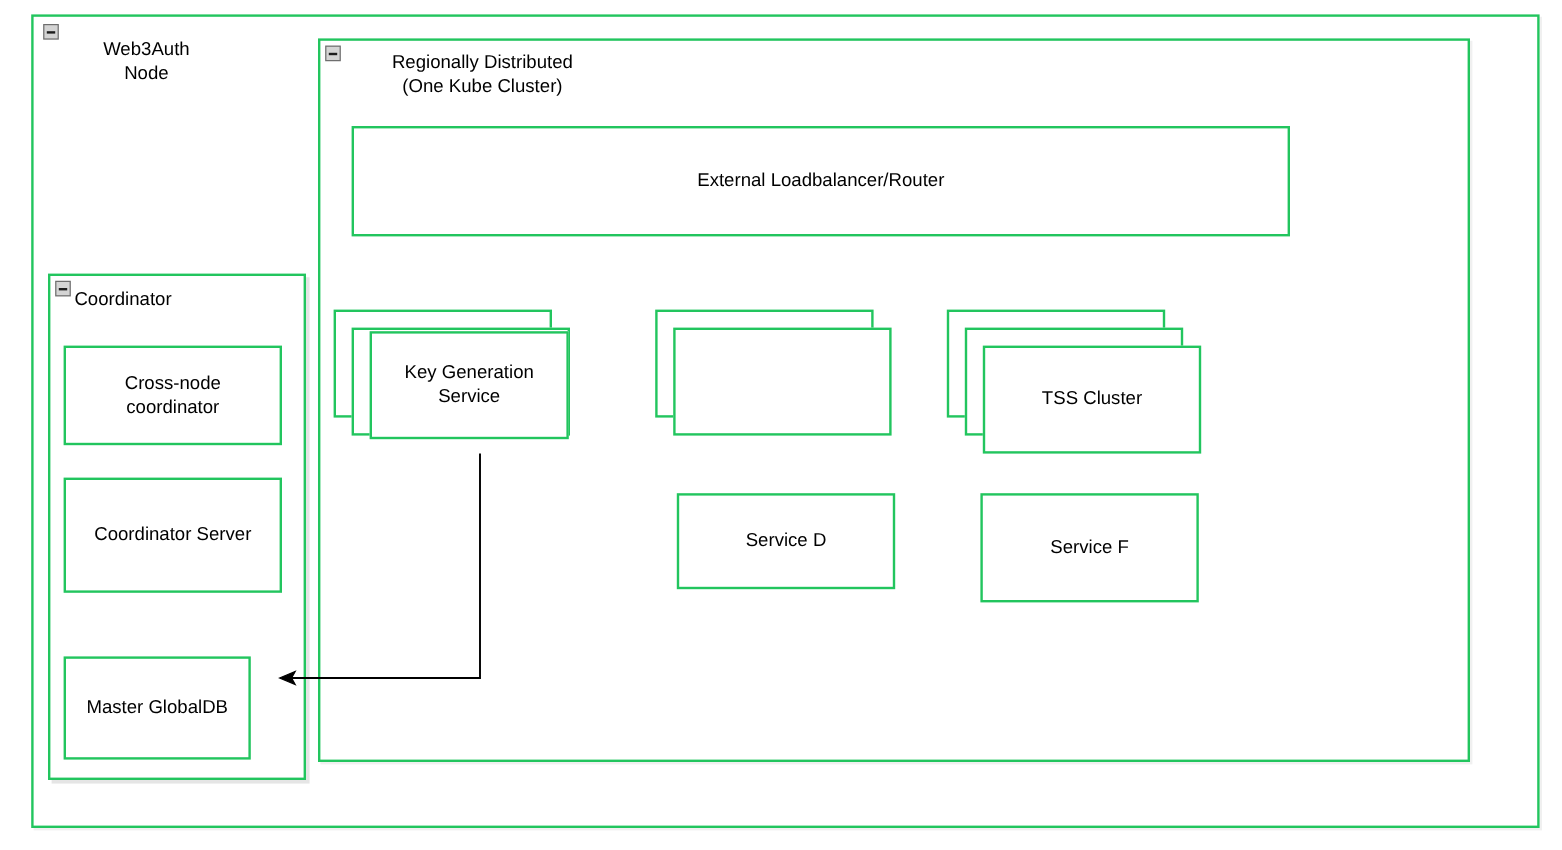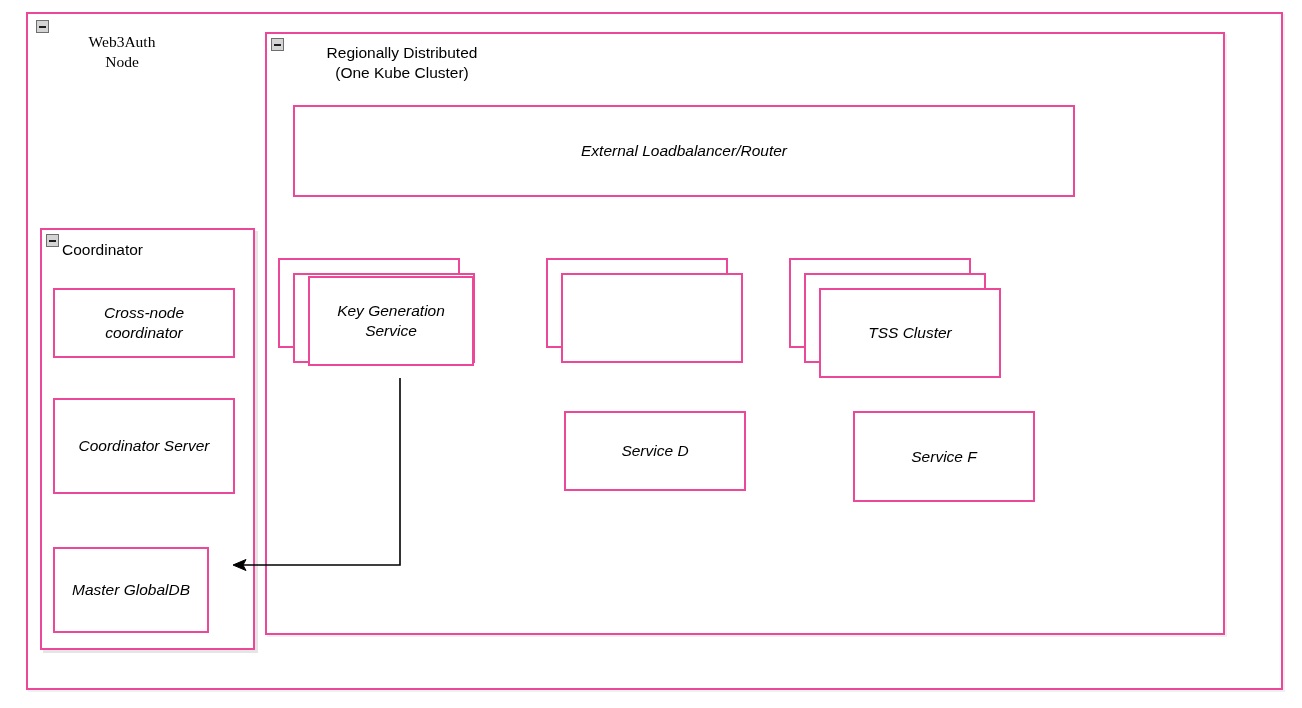--- a/index.html
+++ b/index.html
@@ -20,22 +20,21 @@
     overflow: hidden;
   }
 
   
   .container-box,
   .node-box,
   .stack-layer {
     position: absolute;
     box-sizing: border-box;
     background: #ffffff;
-    border: 2px solid #ec4899;
-    font-style: italic;
+    border: 2px solid #22c55e;
   }
 
   .container-box {
     box-shadow: 2px 2px 0 0 rgba(0,0,0,0.06);
   }
 
   .node-box {
     display: flex;
     align-items: center;
     justify-content: center;
@@ -103,55 +102,55 @@
     stroke-width: 1;
   }
 </style>
 </head>
 <body>
 
 <div id="canvas">
 
   <div class="container-box" style="left:26px; top:12px; width:1257px; height:678px;"></div>
   <div class="collapse-icon" style="left:36px; top:20px;"></div>
-  <div class="container-title" style="left:52px; top:32px; width:140px;font-family:Liberation Serif, serif;">Web3Auth
+  <div class="container-title" style="left:52px; top:32px; width:140px;">Web3Auth
 Node</div>
 
   <div class="container-box" style="left:265px; top:32px; width:960px; height:603px;"></div>
   <div class="collapse-icon" style="left:271px; top:38px;"></div>
   <div class="container-title" style="left:292px; top:43px; width:220px;">Regionally Distributed
 (One Kube Cluster)</div>
 
   <div class="node-box" style="left:293px; top:105px; width:782px; height:92px;">External Loadbalancer/Router</div>
 
   <div class="container-box shadowed" style="left:40px; top:228px; width:215px; height:422px;"></div>
   <div class="collapse-icon" style="left:46px; top:234px;"></div>
   <div class="container-title" style="left:62px; top:240px; width:130px; text-align:left;">Coordinator</div>
 
-  <div class="node-box" style="left:53px; top:288px; width:182px; height:70px; white-space:pre-line;">Cross-node
+  <div class="node-box" style="left:53px; top:288px; width:182px; height:83px; white-space:pre-line;">Cross-node
 coordinator</div>
 
   <div class="node-box" style="left:53px; top:398px; width:182px; height:96px;">Coordinator Server</div>
 
   <div class="node-box" style="left:53px; top:547px; width:156px; height:86px;">Master GlobalDB</div>
 
   <div class="stack-layer" style="left:278px; top:258px; width:182px; height:90px;"></div>
   <div class="stack-layer" style="left:293px; top:273px; width:182px; height:90px;"></div>
   <div class="node-box" style="left:308px; top:276px; width:166px; height:90px; white-space:pre-line;">Key Generation
 Service</div>
 
   <div class="stack-layer" style="left:546px; top:258px; width:182px; height:90px;"></div>
   <div class="stack-layer" style="left:561px; top:273px; width:182px; height:90px;"></div>
 
   <div class="stack-layer" style="left:789px; top:258px; width:182px; height:90px;"></div>
   <div class="stack-layer" style="left:804px; top:273px; width:182px; height:90px;"></div>
   <div class="node-box" style="left:819px; top:288px; width:182px; height:90px; white-space:pre-line;">TSS Cluster</div>
 
   <div class="node-box" style="left:564px; top:411px; width:182px; height:80px;">Service D</div>
 
-  <div class="node-box" style="left:817px; top:411px; width:182px; height:91px;margin-left:36px;">Service F</div>
+  <div class="node-box" style="left:817px; top:411px; width:182px; height:91px;">Service F</div>
 
   <svg class="connector-svg">
     <path class="connector-path" d="M 400 378 L 400 565 L 240 565"></path>
     <polygon class="connector-arrow" points="233,565 246,559.5 243,565 246,570.5"></polygon>
   </svg>
 
 </div>
 
 </body></html>

